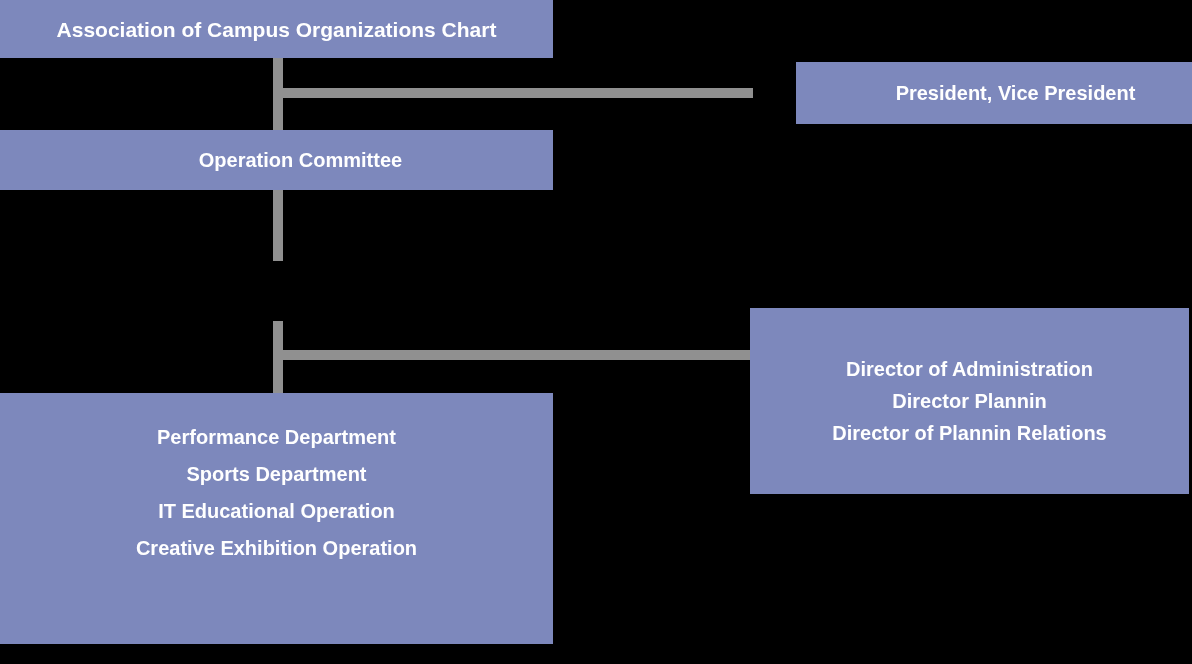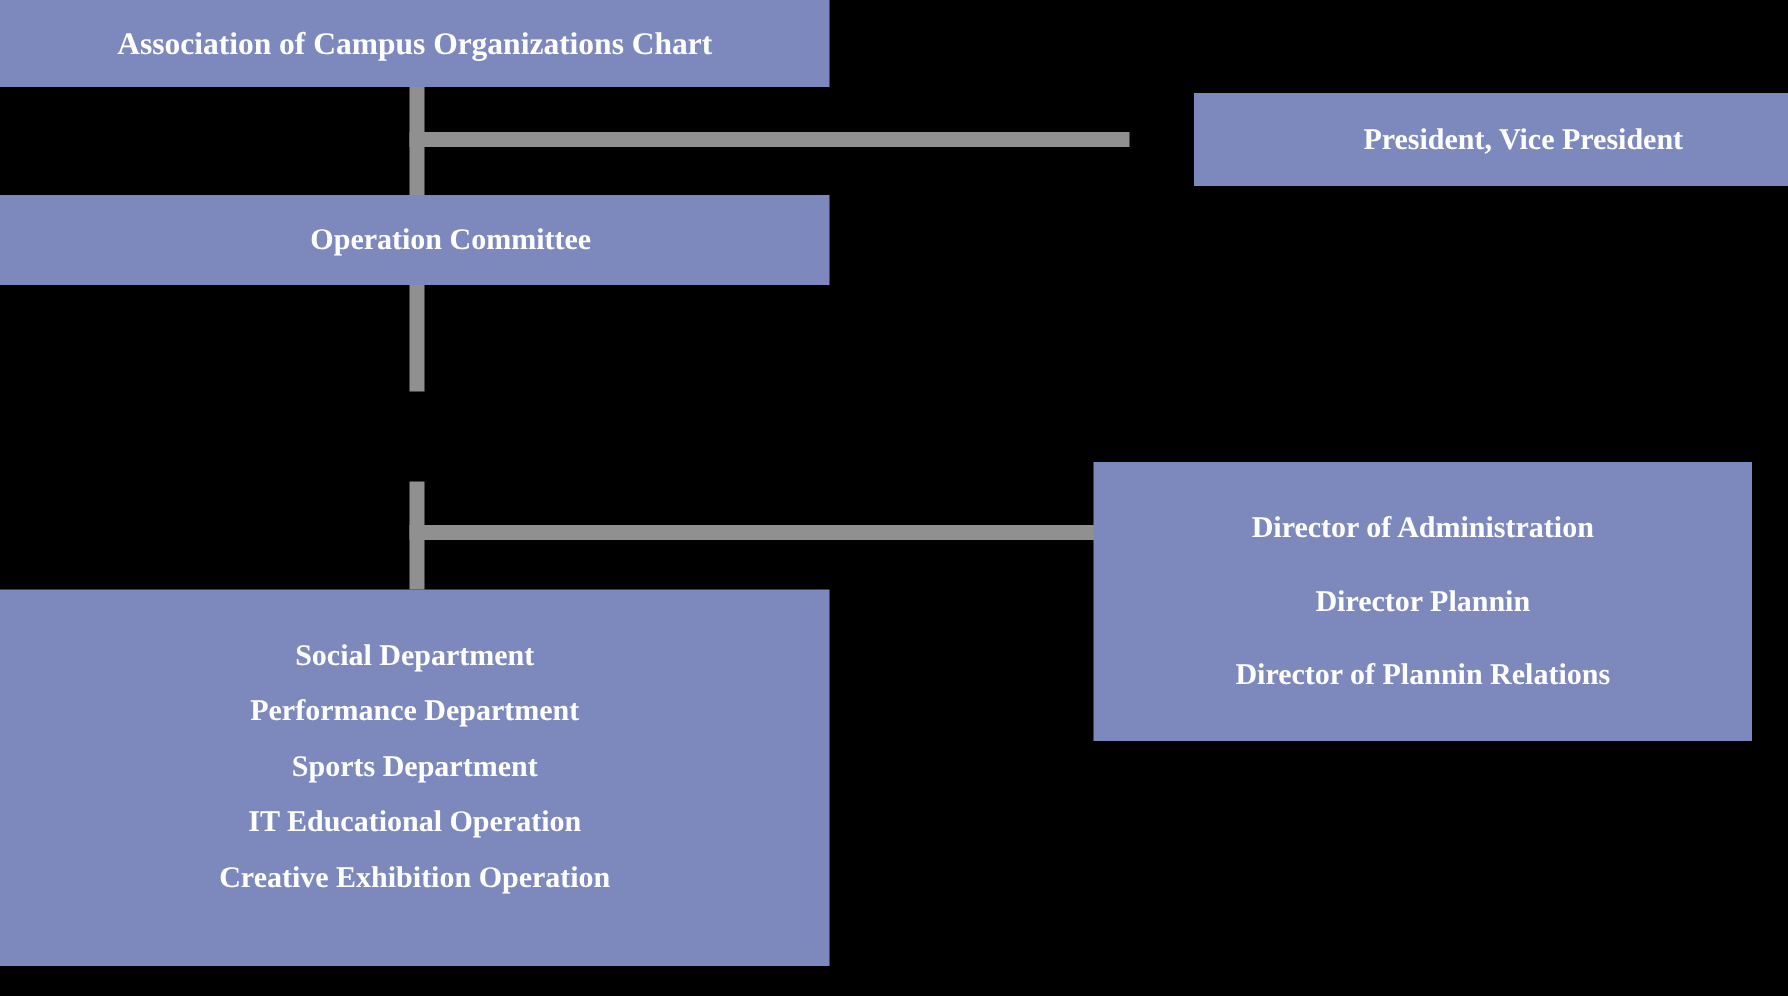--- a/index.html
+++ b/index.html
@@ -10,21 +10,20 @@
   }
   body {
     font-family: "Liberation Sans", sans-serif;
   }
   #org-chart {
     position: relative;
     width: 1192px;
     height: 644px;
     background: #000000;
     overflow: hidden;
-    font-family: Liberation Serif, serif;
   }
   .node {
     position: absolute;
     background: #7d88bc;
     color: #ffffff;
     font-weight: bold;
     display: flex;
     flex-direction: column;
     align-items: center;
     justify-content: center;
@@ -58,24 +57,23 @@
     width: 553px; height: 60px;
     font-size: 20px;
     padding-left: 48px;
   }
   #node-subcommittees {
     left: 0px;  top: 261px;
     width: 553px; height: 60px;
     font-size: 20px;
   }
   #node-directors {
-    left: 729px; top: 308px;
+    left: 750px; top: 308px;
     width: 439px; height: 186px;
     font-size: 20px;
-    gap: 17px;
   }
   #node-directors .line { margin: 6px 0; }
   #node-departments {
     left: 0px;  top: 393px;
     width: 553px; height: 271px;
     font-size: 20px;
     justify-content: flex-start;
     padding-top: 34px;
   }
   #node-departments .line { margin: 0 0 17px 0; }
@@ -111,20 +109,19 @@
   </div>
 
 
   <div class="node" id="node-directors">
     <span class="line">Director of Administration</span>
     <span class="line">Director Plannin</span>
     <span class="line">Director of Plannin Relations</span>
   </div>
 
   <div class="node" id="node-departments">
-    <span class="line">Social Department</span>
     <span class="line">Performance Department</span>
     <span class="line">Sports Department</span>
     <span class="line">IT Educational Operation</span>
     <span class="line">Creative Exhibition Operation</span>
   </div>
 
 </div>
 
 </body></html>

